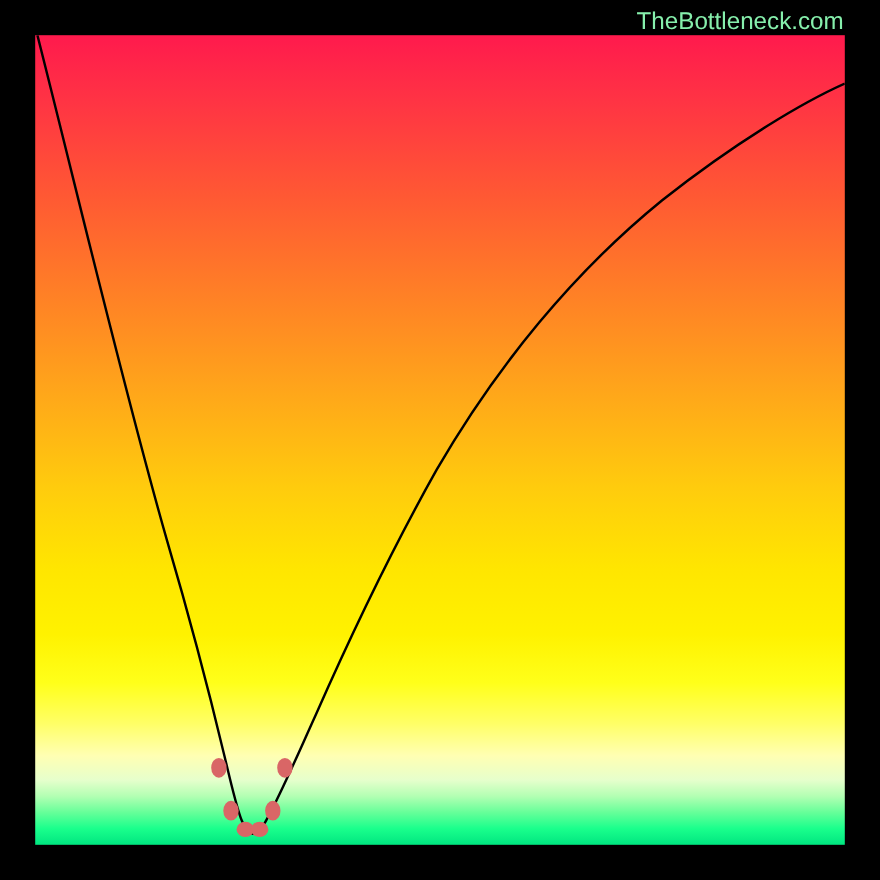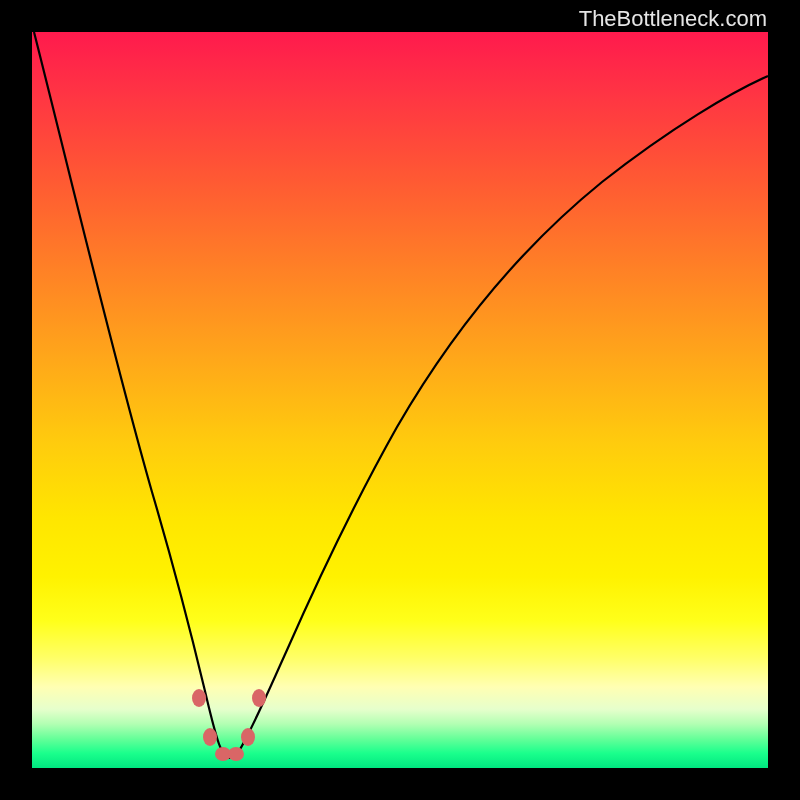--- a/index.html
+++ b/index.html
@@ -41,21 +41,21 @@
     position: absolute;
     left: 0;
     top: 0;
     width: 736px;
     height: 736px;
   }
   .watermark {
     position: absolute;
     right: 33px;
     top: 6px;
-    color: #e5e5e5;
+    color: #86efac;
     font-size: 22px;
     font-weight: 500;
     letter-spacing: 0px;
   }
 </style>
 </head>
 <body>
 
 <div class="plot-area">
   <svg class="curve" viewBox="0 0 736 736" preserveAspectRatio="none">

